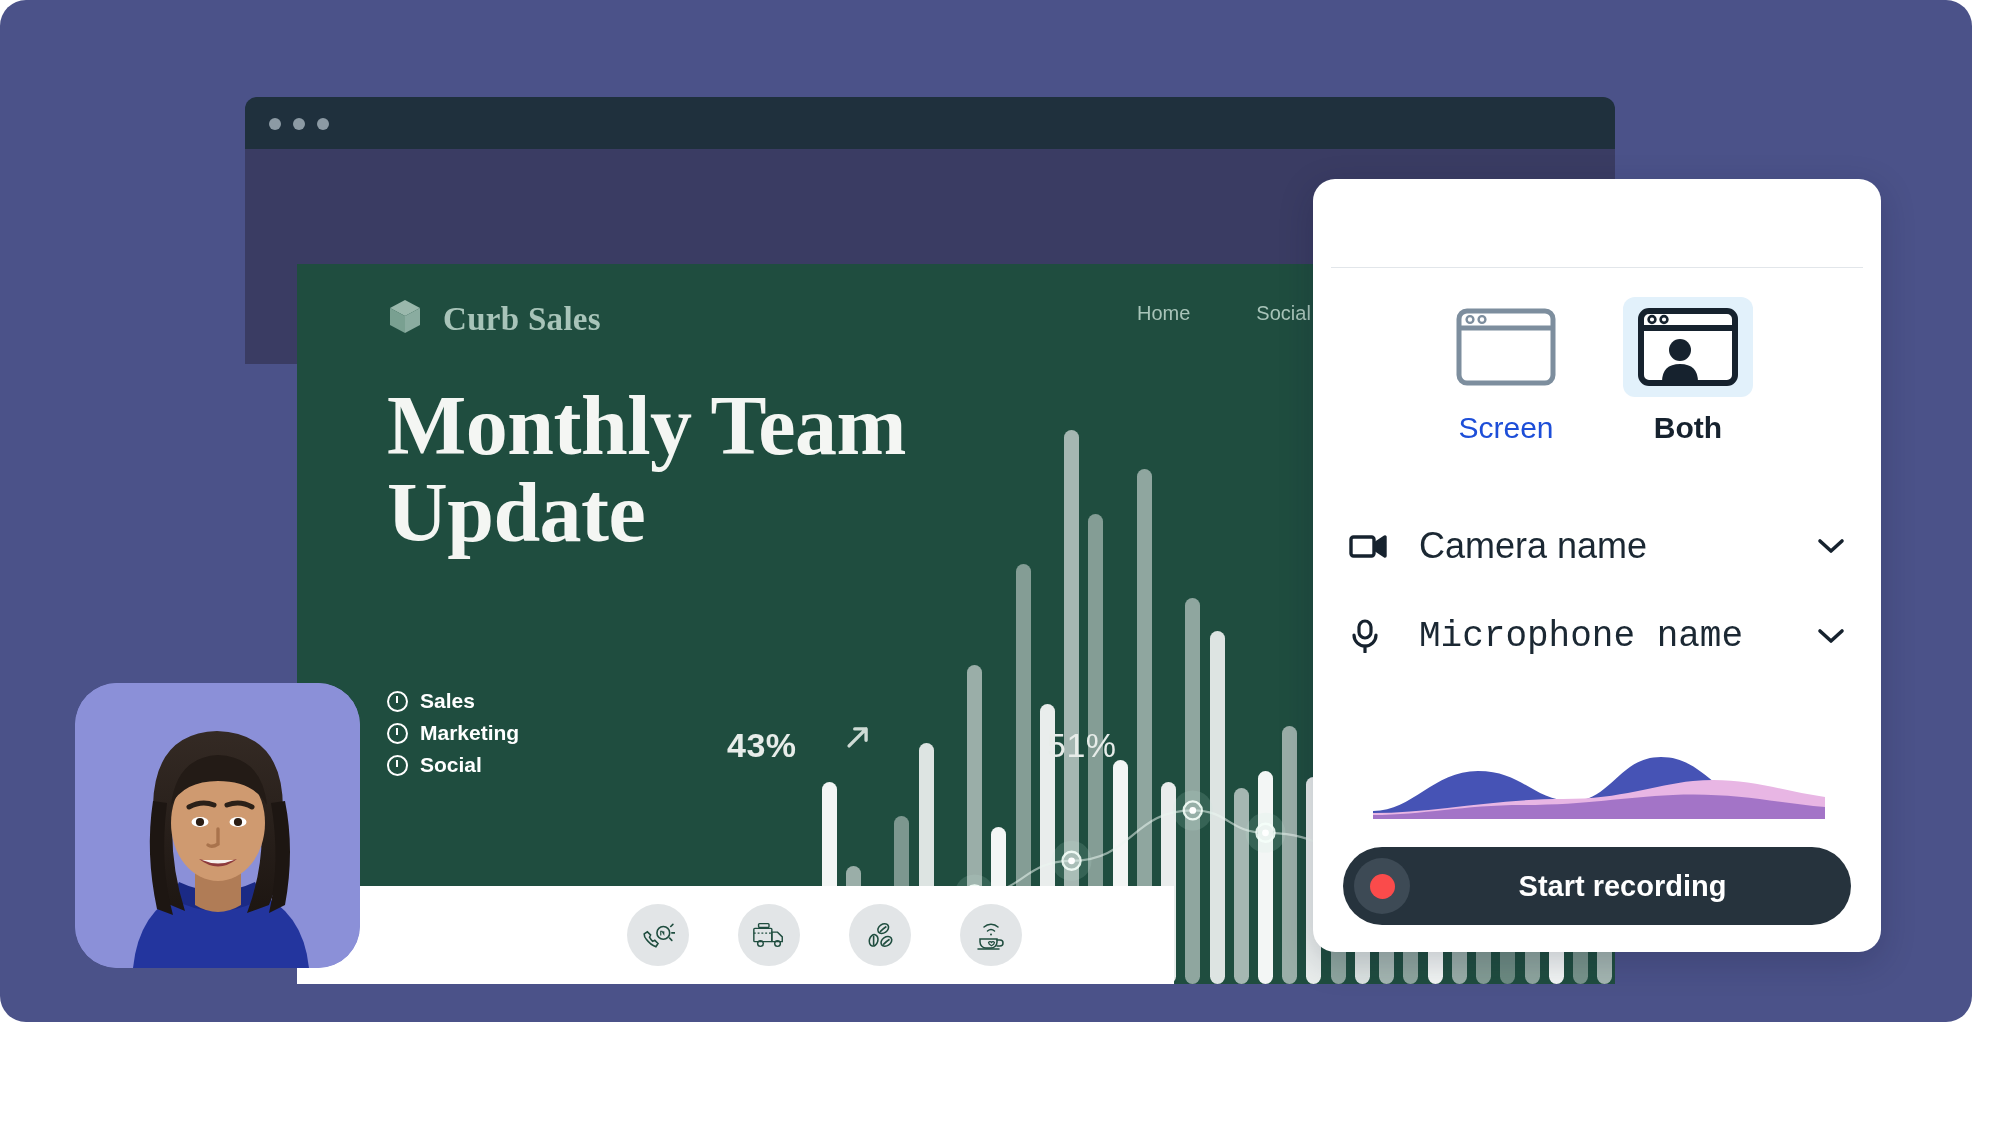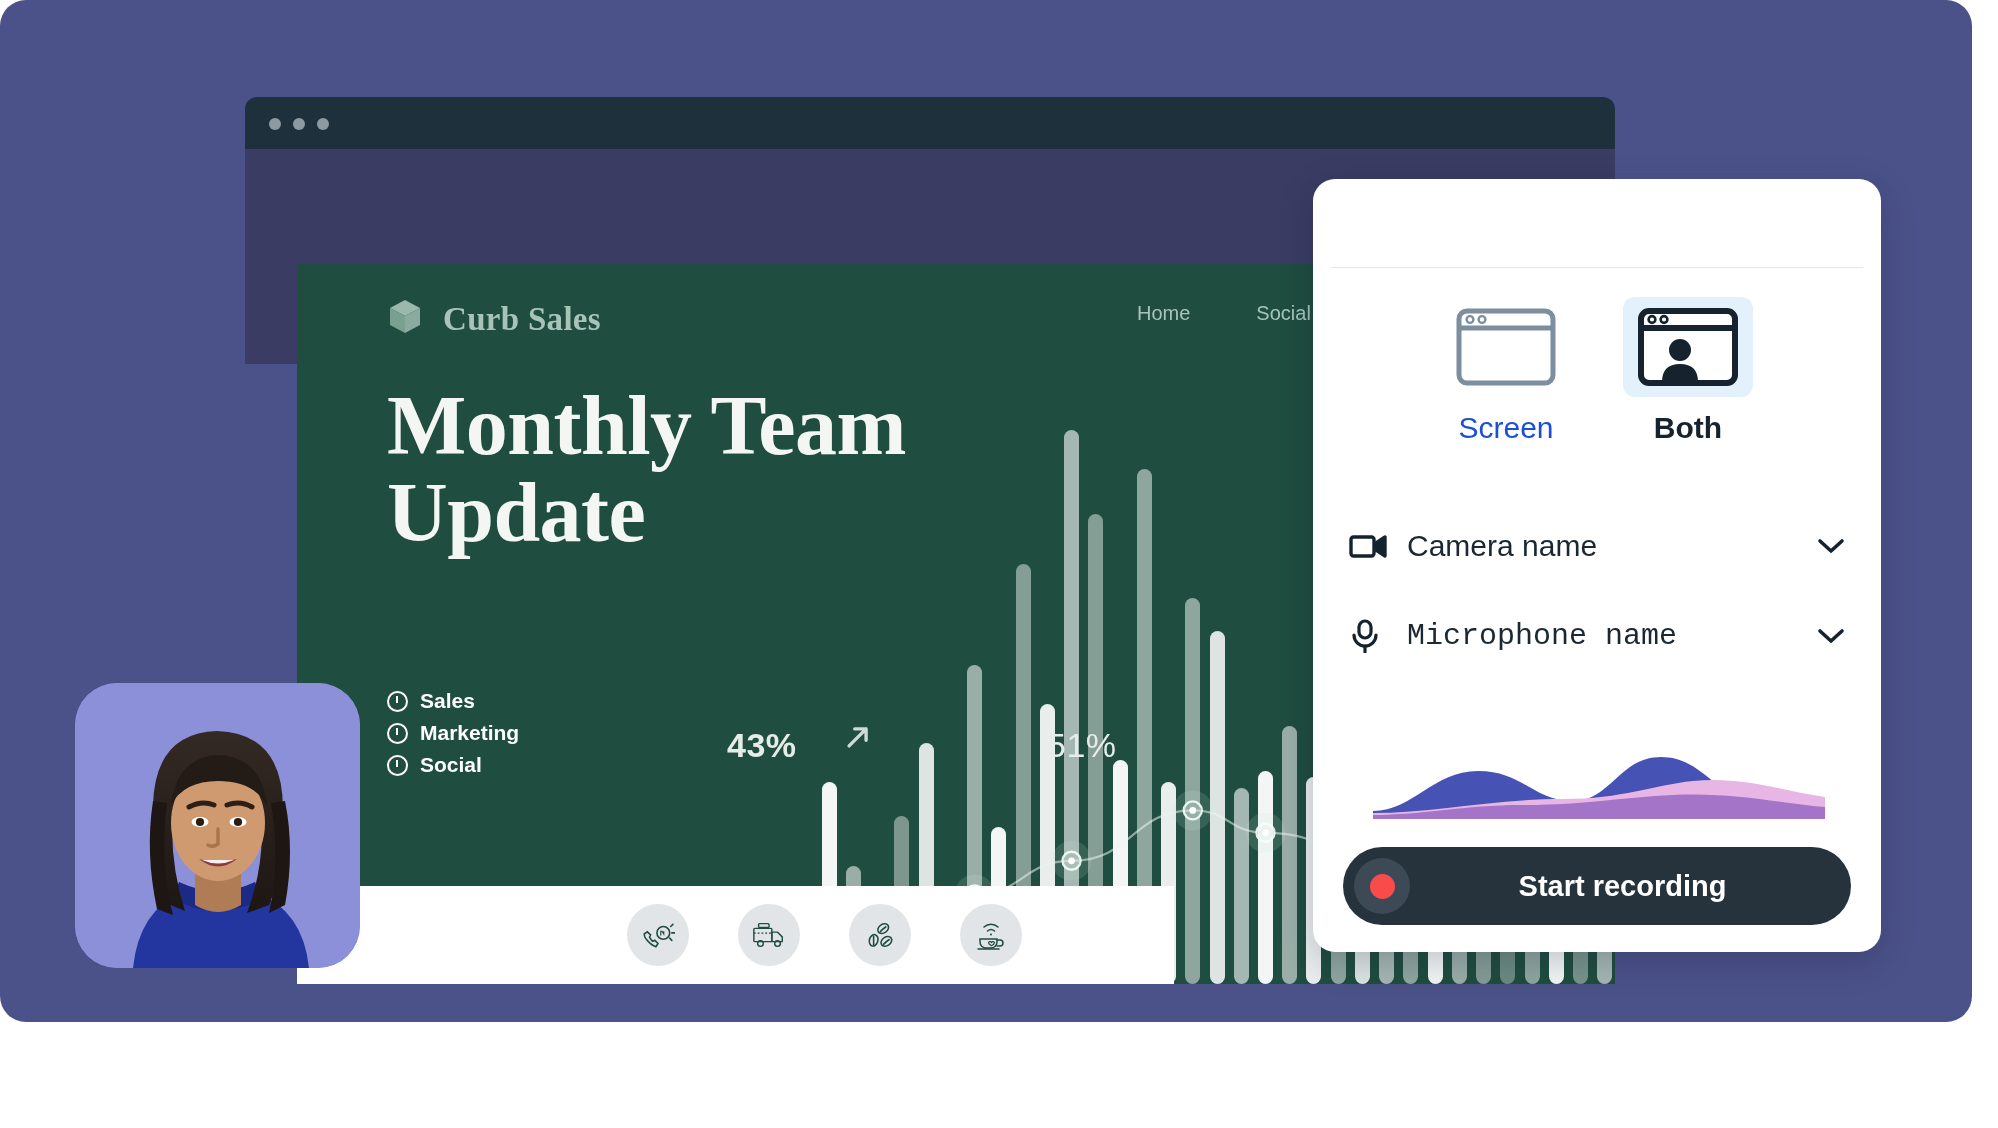--- a/index.html
+++ b/index.html
@@ -254,22 +254,22 @@
   .dev-row {
     position: absolute;
     left: 36px;
     width: 496px; height: 64px;
     display: flex; align-items: center;
   }
   #dev-camera { top: 335px; }
   #dev-mic    { top: 425px; font-family: Liberation Mono, monospace; }
   .dev-icon { width: 42px; flex: 0 0 auto; color: #16222e; display:flex; align-items:center; }
   .dev-label {
-    margin-left: 16px;
-    font-size: 30px;
+    margin-left: 28px;
+    font-size: 36px;
     color: #1b2833;
   }
   .dev-caret { margin-left: auto; color: #16222e; display:flex; }
 
   #waveform {
     position: absolute;
     left: 60px; top: 500px;
     width: 452px; height: 140px;
     overflow: hidden;
   }

